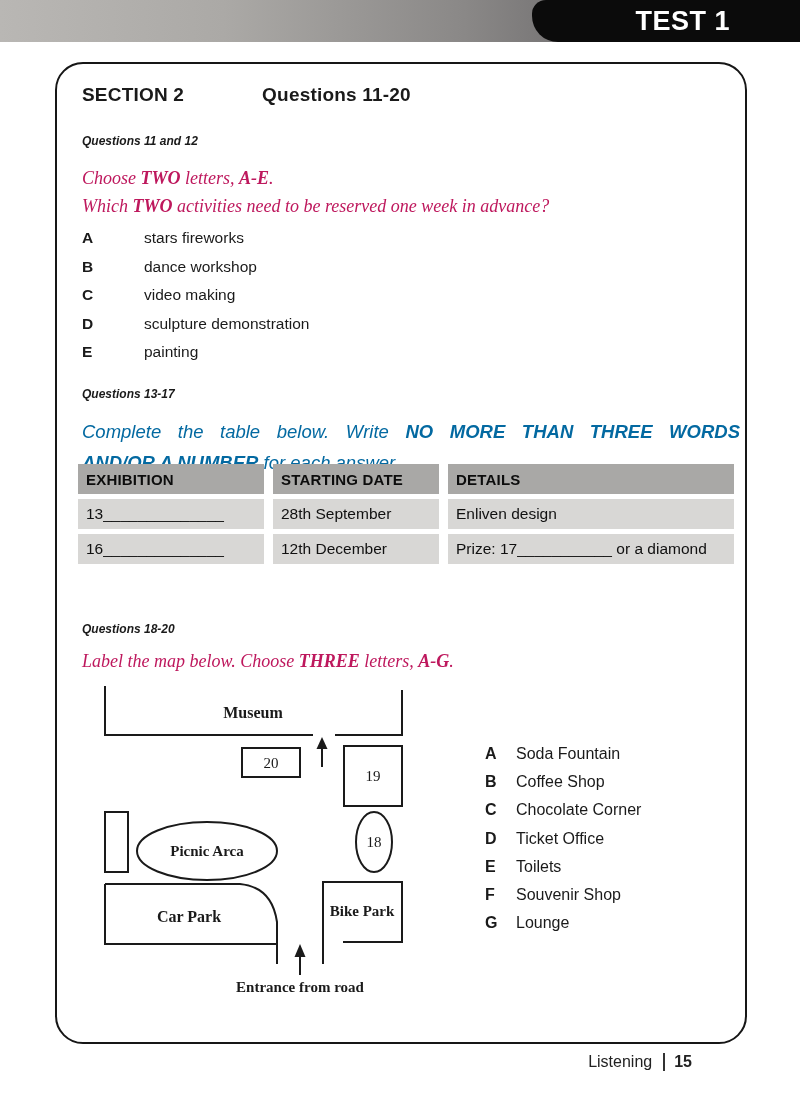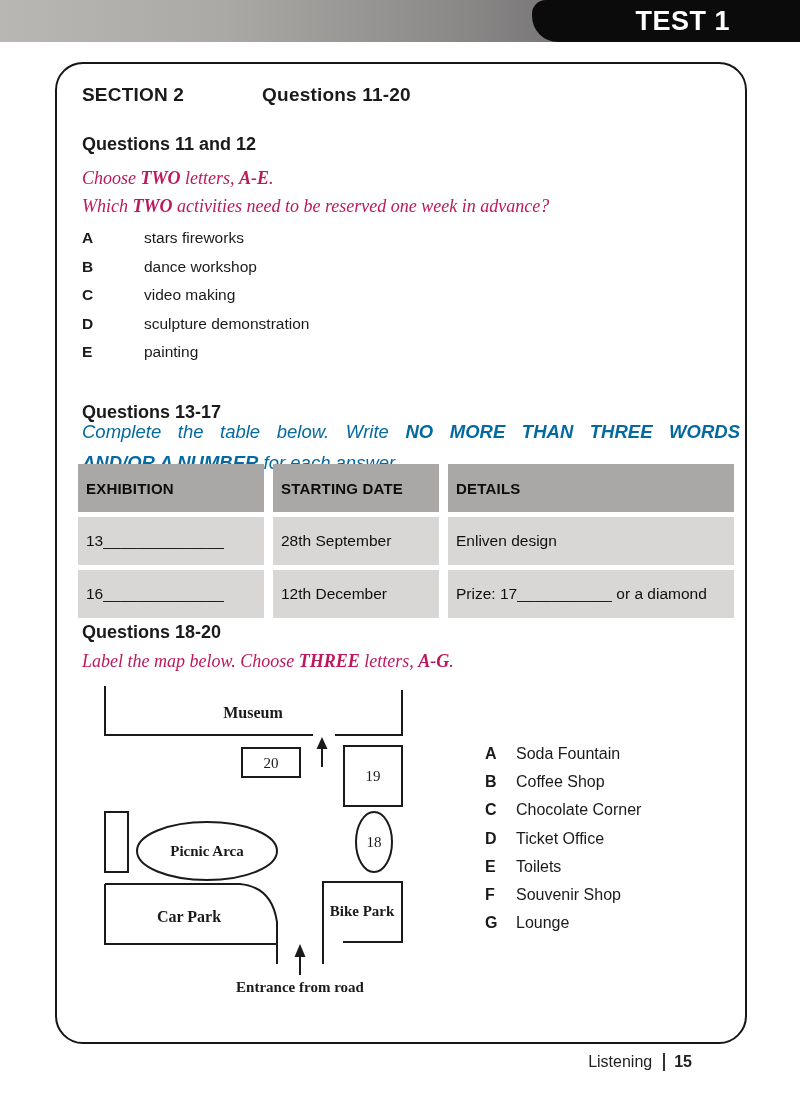--- a/index.html
+++ b/index.html
@@ -29,41 +29,41 @@
     font-family:"Liberation Sans",sans-serif;
   }
   
   .content-box{
     position:absolute;left:55px;top:62px;width:692px;height:982px;
     border:2.5px solid #161616;border-radius:28px;background:var(--page-bg);
   }
   .content-box > *{position:absolute}
   .section-head{left:25px;top:20px;font-weight:bold;font-size:19px;letter-spacing:.2px}
   .section-head .sub{margin-left:78px}
-  .q-heading{font-weight:bold;font-size:18px;font-family:"Liberation Sans",sans-serif}
+  .q-heading{font-weight:bold;font-style:italic;font-size:12px;font-family:"Liberation Sans",sans-serif}
   .serifline{font-family:"Liberation Serif",serif;font-style:italic;font-size:18px;color:#be185d}
   .serifline b{font-weight:bold}
   
   .h11{left:25px;top:70px}
   .l-choose{left:25px;top:104px}
   .l-which{left:25px;top:132px}
   .optlist{left:25px;top:160px}
   .opt{display:flex;align-items:center;height:28.5px;font-size:15.5px}
   .opt .letter{width:62px;font-weight:bold}
   
-  .h13{left:25px;top:338px}
+  .h13{left:25px;top:323px}
   .instr{
     left:25px;top:352px;width:658px;font-family:Liberation Sans, sans-serif;
     font-style:italic;font-size:18.5px;line-height:31px;color:#0369a1;
   }
   .instr .jline{text-align:justify;text-align-last:justify}
   .table{left:21px;top:400px;width:656px}
   .trow{display:flex;gap:9px;margin-bottom:5px}
   .tcell{
-    background:var(--table-cell-bg);height:48px;display:flex;align-items:center;
+    background:var(--table-cell-bg);height:30px;display:flex;align-items:center;
     padding:0 8px;font-size:15.5px;white-space:nowrap;overflow:hidden;color:#101010;
   }
   .tcell.c1{width:186px}.tcell.c2{width:166px}.tcell.c3{width:286px}
   .thead .tcell{background:var(--table-header-bg);font-weight:bold;font-size:15px;letter-spacing:.2px;color:#0c0c0c}
   
   .h18{left:25px;top:558px}
   .l-label{left:25px;top:587px}
   .map{left:28px;top:618px}
   .map text{fill:var(--ink);font-family:"Liberation Serif",serif}
   .map .mlabel{font-weight:bold;font-size:16px}

